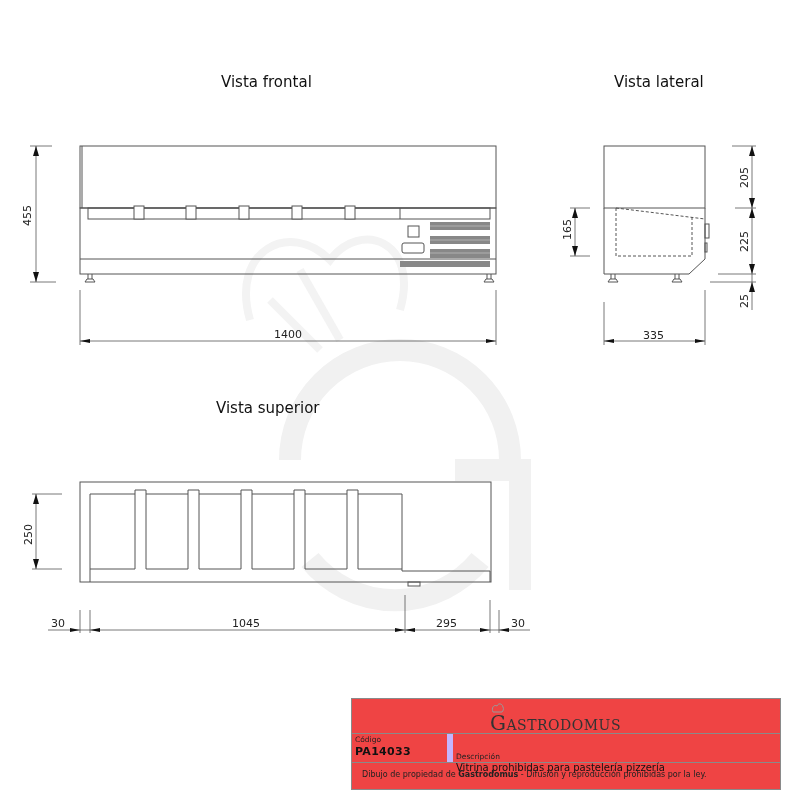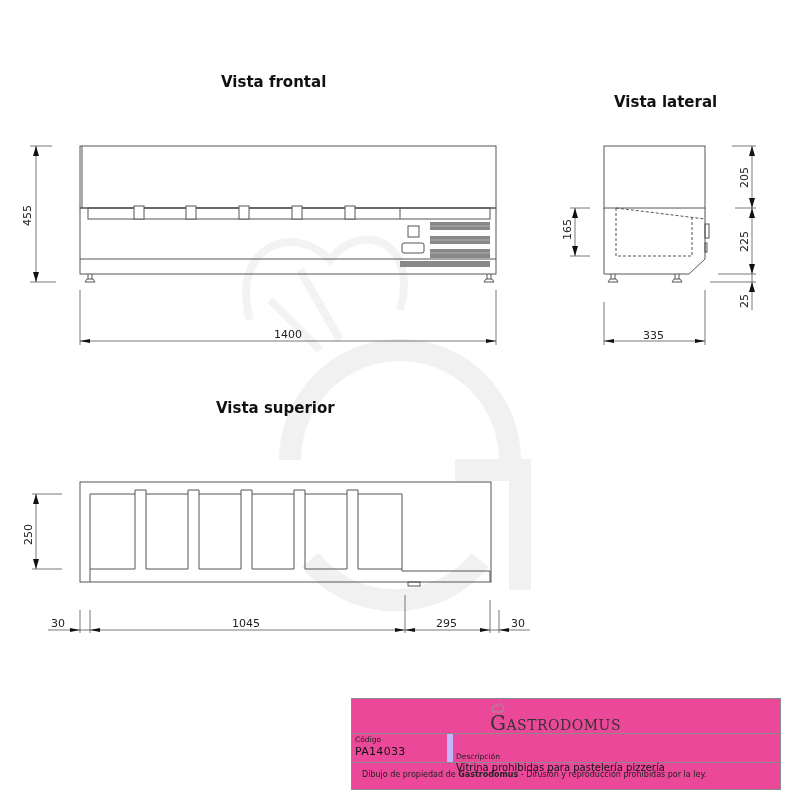--- a/index.html
+++ b/index.html
@@ -1,28 +1,28 @@
 <!DOCTYPE html>
 <html><head>
 <meta charset="utf-8">
 <style>
   html, body { margin: 0; padding: 0; background: #ffffff; }
   body { width: 800px; height: 800px; position: relative; overflow: hidden; font-family: "DejaVu Sans", sans-serif; }
   .abs { position: absolute; }
-  .view-title { position: absolute; font-family: "DejaVu Sans", sans-serif; font-weight: bold; font-size: 15px; color: #111; white-space: nowrap; }
+  .view-title { position: absolute; font-family: "DejaVu Sans", sans-serif; font-weight: normal; font-size: 15px; color: #111; white-space: nowrap; }
   svg.drawing { position: absolute; left: 0; top: 0; }
   .dim { font-family: "DejaVu Sans", sans-serif; font-size: 11px; fill: #222; }
-  .tb { position: absolute; left: 351px; top: 698px; width: 430px; height: 92px; border: 1px solid #8a8a8a; box-sizing: border-box; background: #ec4899; }
+  .tb { position: absolute; left: 351px; top: 698px; width: 430px; height: 92px; border: 1px solid #8a8a8a; box-sizing: border-box; background: #ef4444; }
   .tb-logo { position: absolute; left: 0; top: 0; width: 100%; height: 35px; border-bottom: 1px solid #8a8a8a; box-sizing: border-box; }
   .tb-logo-text { position: absolute; left: 138px; top: 12px; font-family: "DejaVu Serif", serif; font-size: 14px; letter-spacing: 0.5px; color: #333; }
   .tb-logo-text .big { font-size: 20px; }
   .tb-row { position: absolute; left: 0; top: 35px; width: 100%; height: 29px; border-bottom: 1px solid #8a8a8a; box-sizing: border-box; }
   .tb-code-cell { position: absolute; left: 0; top: 0; width: 101px; height: 100%; border-right: 6px solid #c4b5fd; box-sizing: border-box; }
   .tb-label { position: absolute; left: 3px; top: 1px; font-size: 7.5px; color: #222; }
-  .tb-code { position: absolute; left: 3px; top: 11px; font-size: 11px; font-weight: normal; color: #111; letter-spacing: 0.3px; }
+  .tb-code { position: absolute; left: 3px; top: 11px; font-size: 11px; font-weight: bold; color: #111; letter-spacing: 0.3px; }
   .tb-desc-cell { position: absolute; left: 101px; top: 0; right: 0; height: 100%; margin-top: 17px; }
   .tb-desc { position: absolute; left: 3px; top: 11px; font-size: 10px; color: #111; white-space: nowrap; }
   .tb-footer { position: absolute; left: 10px; top: 71px; font-size: 8px; color: #222; white-space: nowrap; }
   .tb-footer b { font-weight: bold; }
 </style>
 </head>
 <body>
 
 <svg class="drawing" width="800" height="800" viewBox="0 0 800 800">
   <g fill="none" stroke="#f1f1f1" stroke-width="22">
@@ -31,21 +31,21 @@
     <path d="M455 470 L520 470 L520 590"></path>
   </g>
   <g fill="none" stroke="#f3f3f3" stroke-width="8">
     <path d="M250 320 C230 250 290 220 330 260 C360 220 420 240 400 310"></path>
     <path d="M270 300 L320 350"></path>
     <path d="M300 270 L340 340"></path>
   </g>
 </svg>
 
 <div class="view-title" style="left:221px; top:73px;">Vista frontal</div>
-<div class="view-title" style="left:614px; top:73px;margin-top:20px;">Vista lateral</div>
+<div class="view-title" style="left:614px; top:73px;">Vista lateral</div>
 <div class="view-title" style="left:216px; top:399px;">Vista superior</div>
 
 <svg class="drawing" width="800" height="800" viewBox="0 0 800 800">
   <g fill="none" stroke="#555" stroke-width="1">
 
     <rect x="80" y="146" width="416" height="62"></rect>
     <line x1="82" y1="146" x2="82" y2="208"></line>
 
     <rect x="80" y="208" width="416" height="66"></rect>
     <line x1="80" y1="259" x2="496" y2="259"></line>

